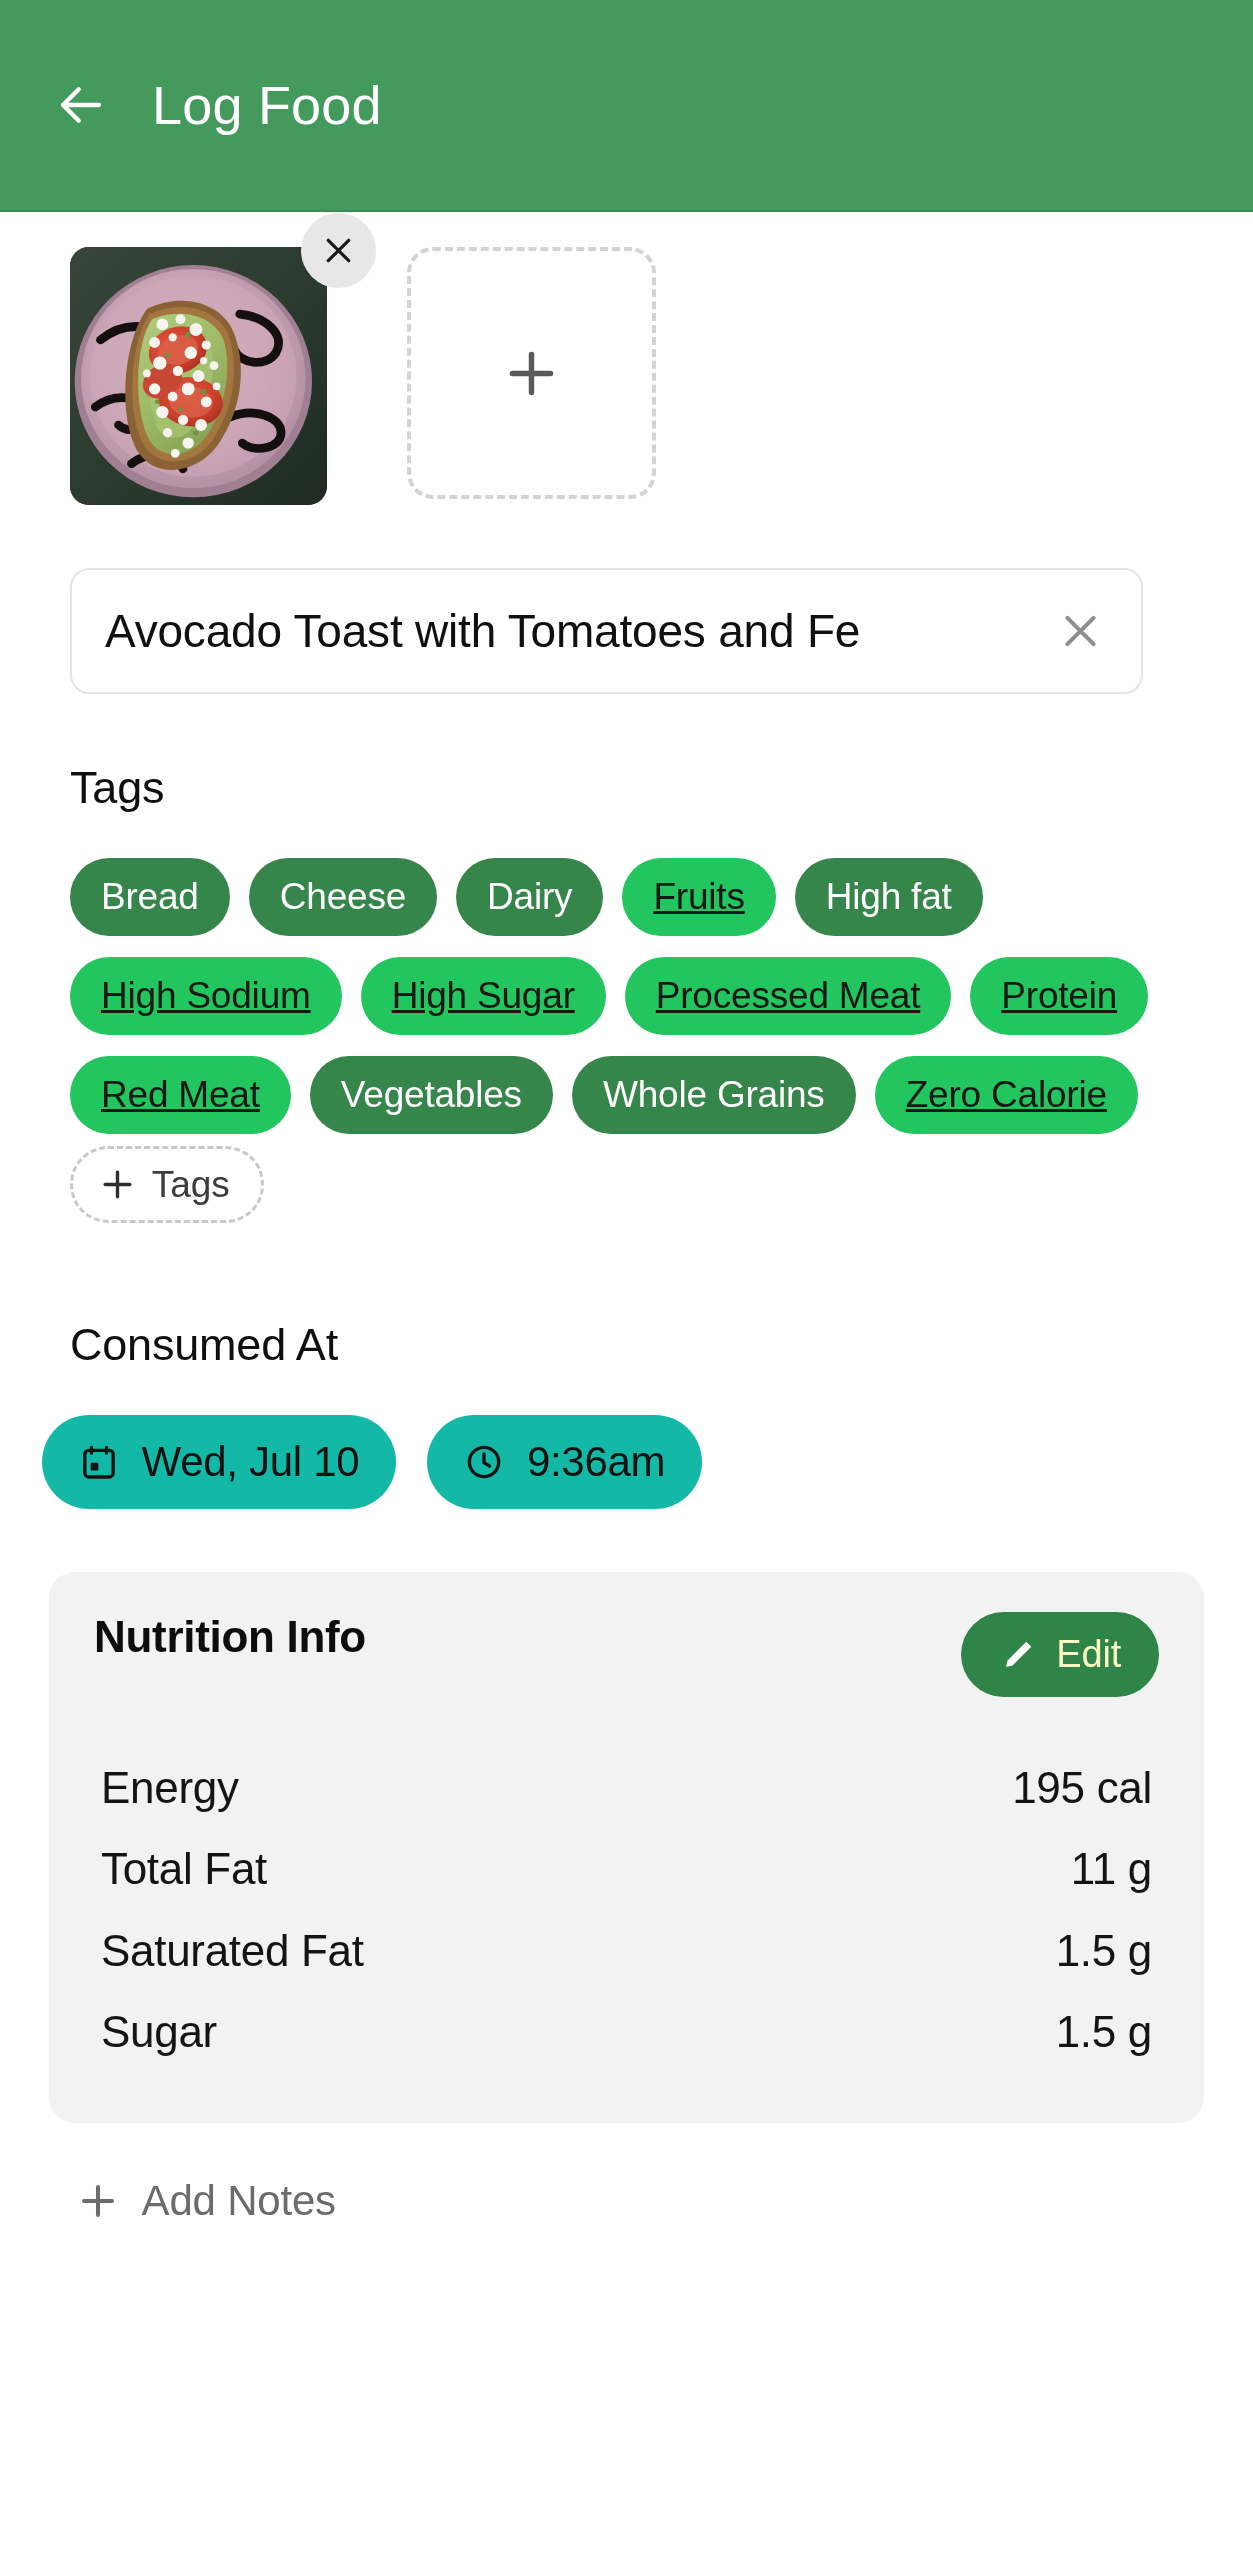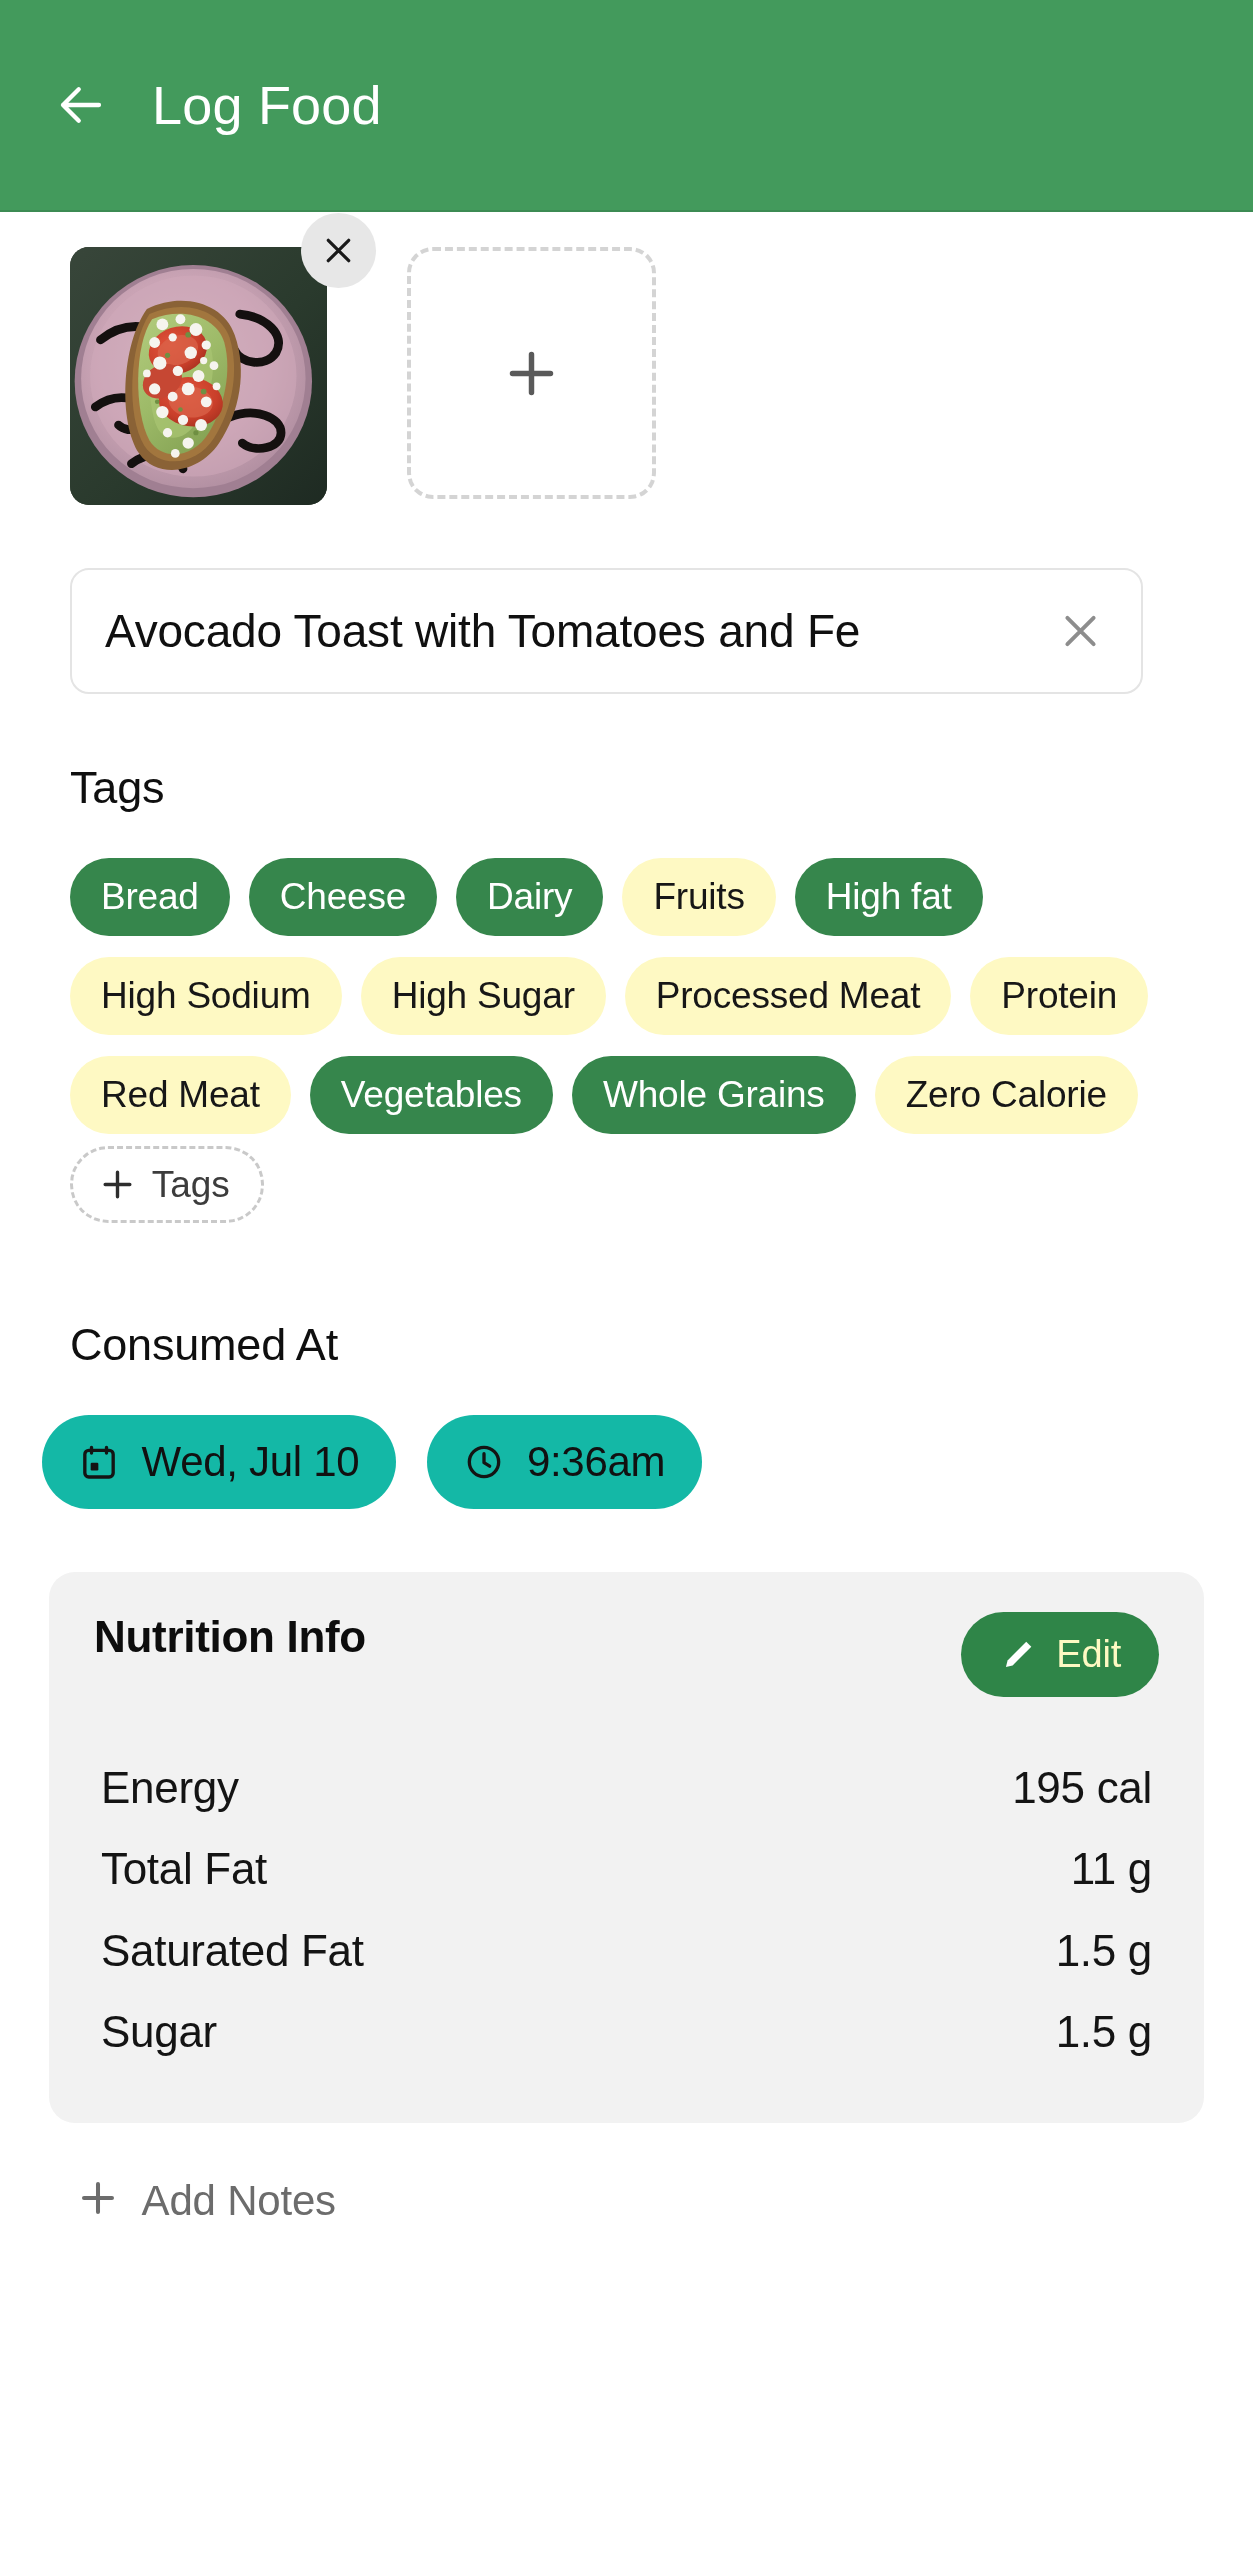--- a/index.html
+++ b/index.html
@@ -138,21 +138,21 @@
     padding: 0 31px;
     border-radius: 39px;
     display: inline-flex;
     align-items: center;
     font-size: 37px;
     letter-spacing: -0.2px;
     cursor: pointer;
     white-space: nowrap;
   }
   .tag.on  { background: #36864c; color: #ffffff; }
-  .tag.off { background: #fef9c3; color: #171717; }
+  .tag.off { background: #22c55e; color: #171717; text-decoration: underline; }
 
   .add-tag {
     height: 77px;
     padding: 0 31px 0 26px;
     border: 3.5px dashed #c9c9c9;
     border-radius: 38px;
     display: inline-flex;
     align-items: center;
     gap: 15.7px;
     font-size: 37px;
@@ -227,21 +227,21 @@
     padding: 15.7px 7px 15.7px 7px;
     font-size: 44px;
     color: #141414;
     letter-spacing: -0.3px;
   }
   .nutri-row .val { font-size: 44px; color: #141414; }
 
   
   .add-notes {
     display: inline-flex;
-    align-items: flex-start;
+    align-items: center;
     gap: 22.6px;
     margin: 54px 0 0 77px;
     color: #6c6c6c;
     font-size: 42px;
     cursor: pointer;
     letter-spacing: -0.2px;
   }
   .add-notes svg { width: 42px; height: 42px; flex: none; }
 </style>
 </head>

